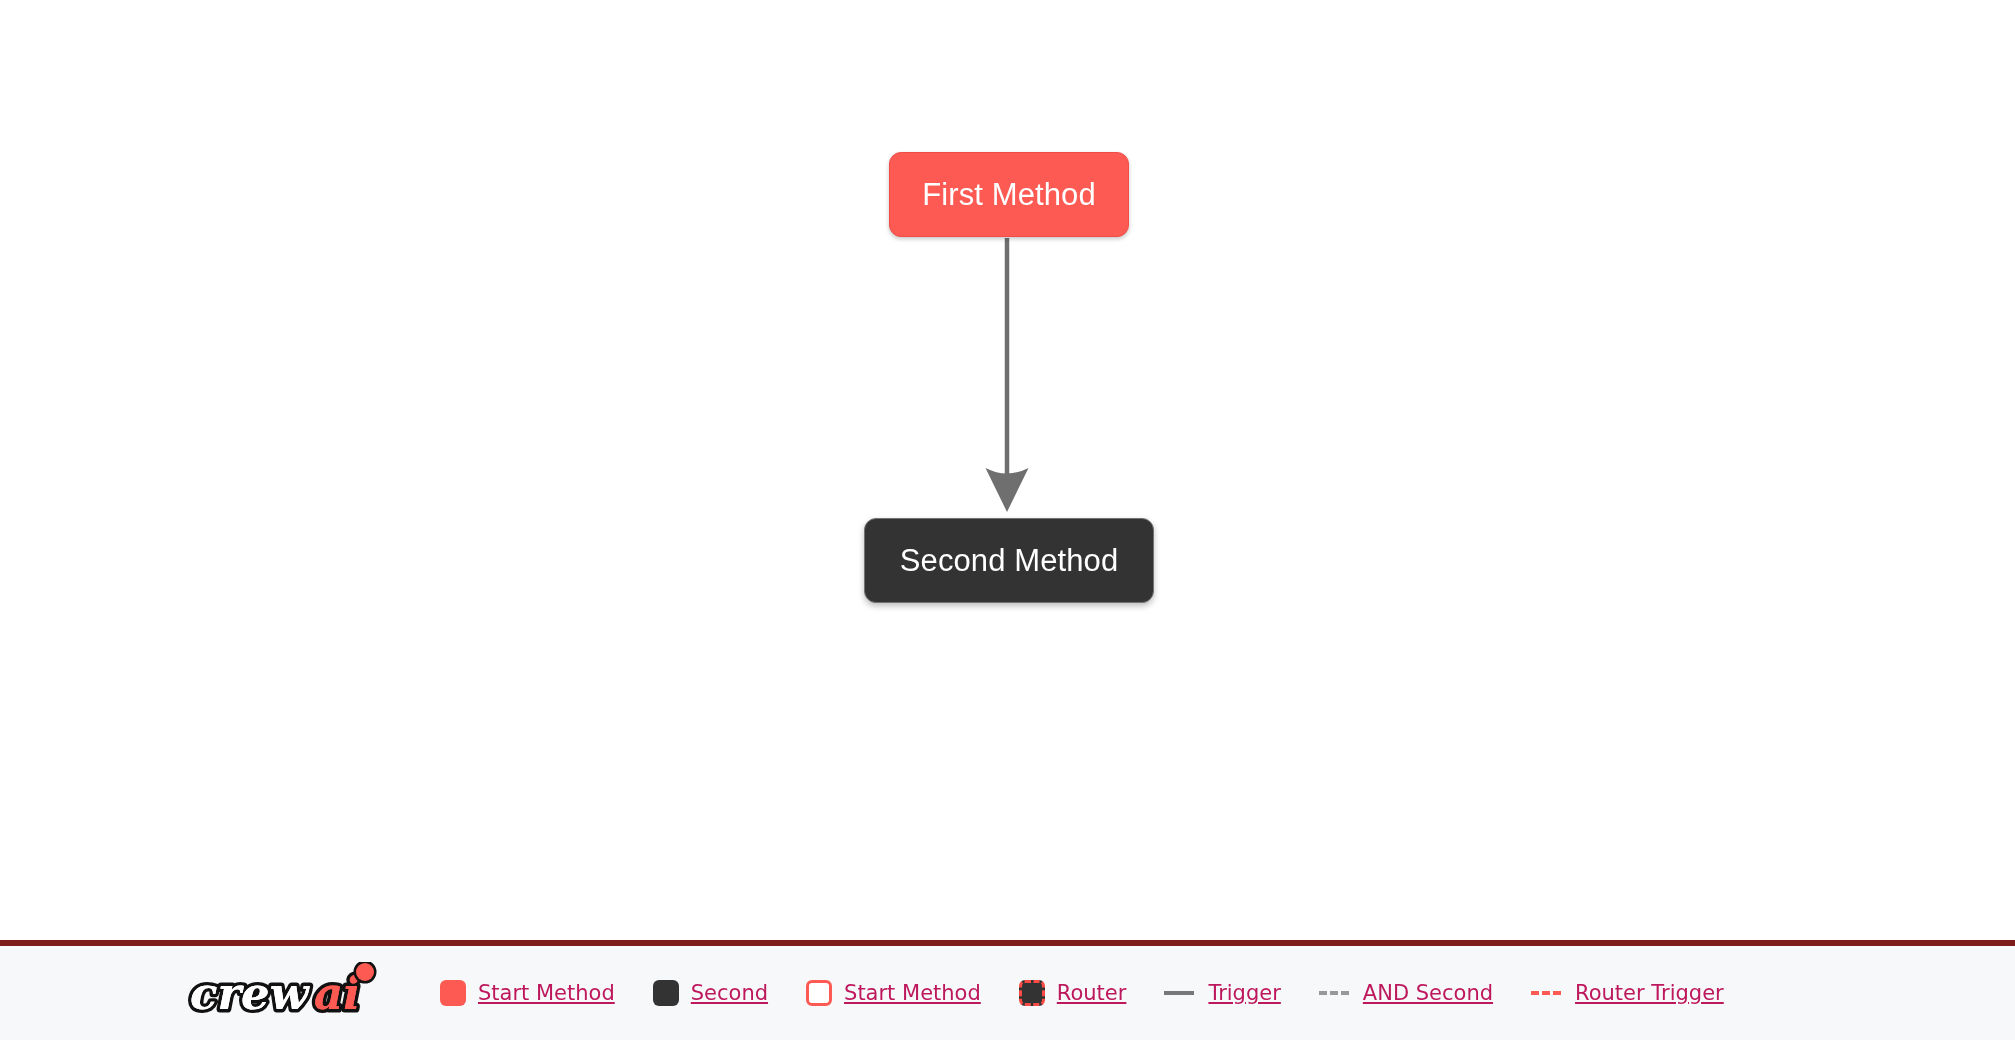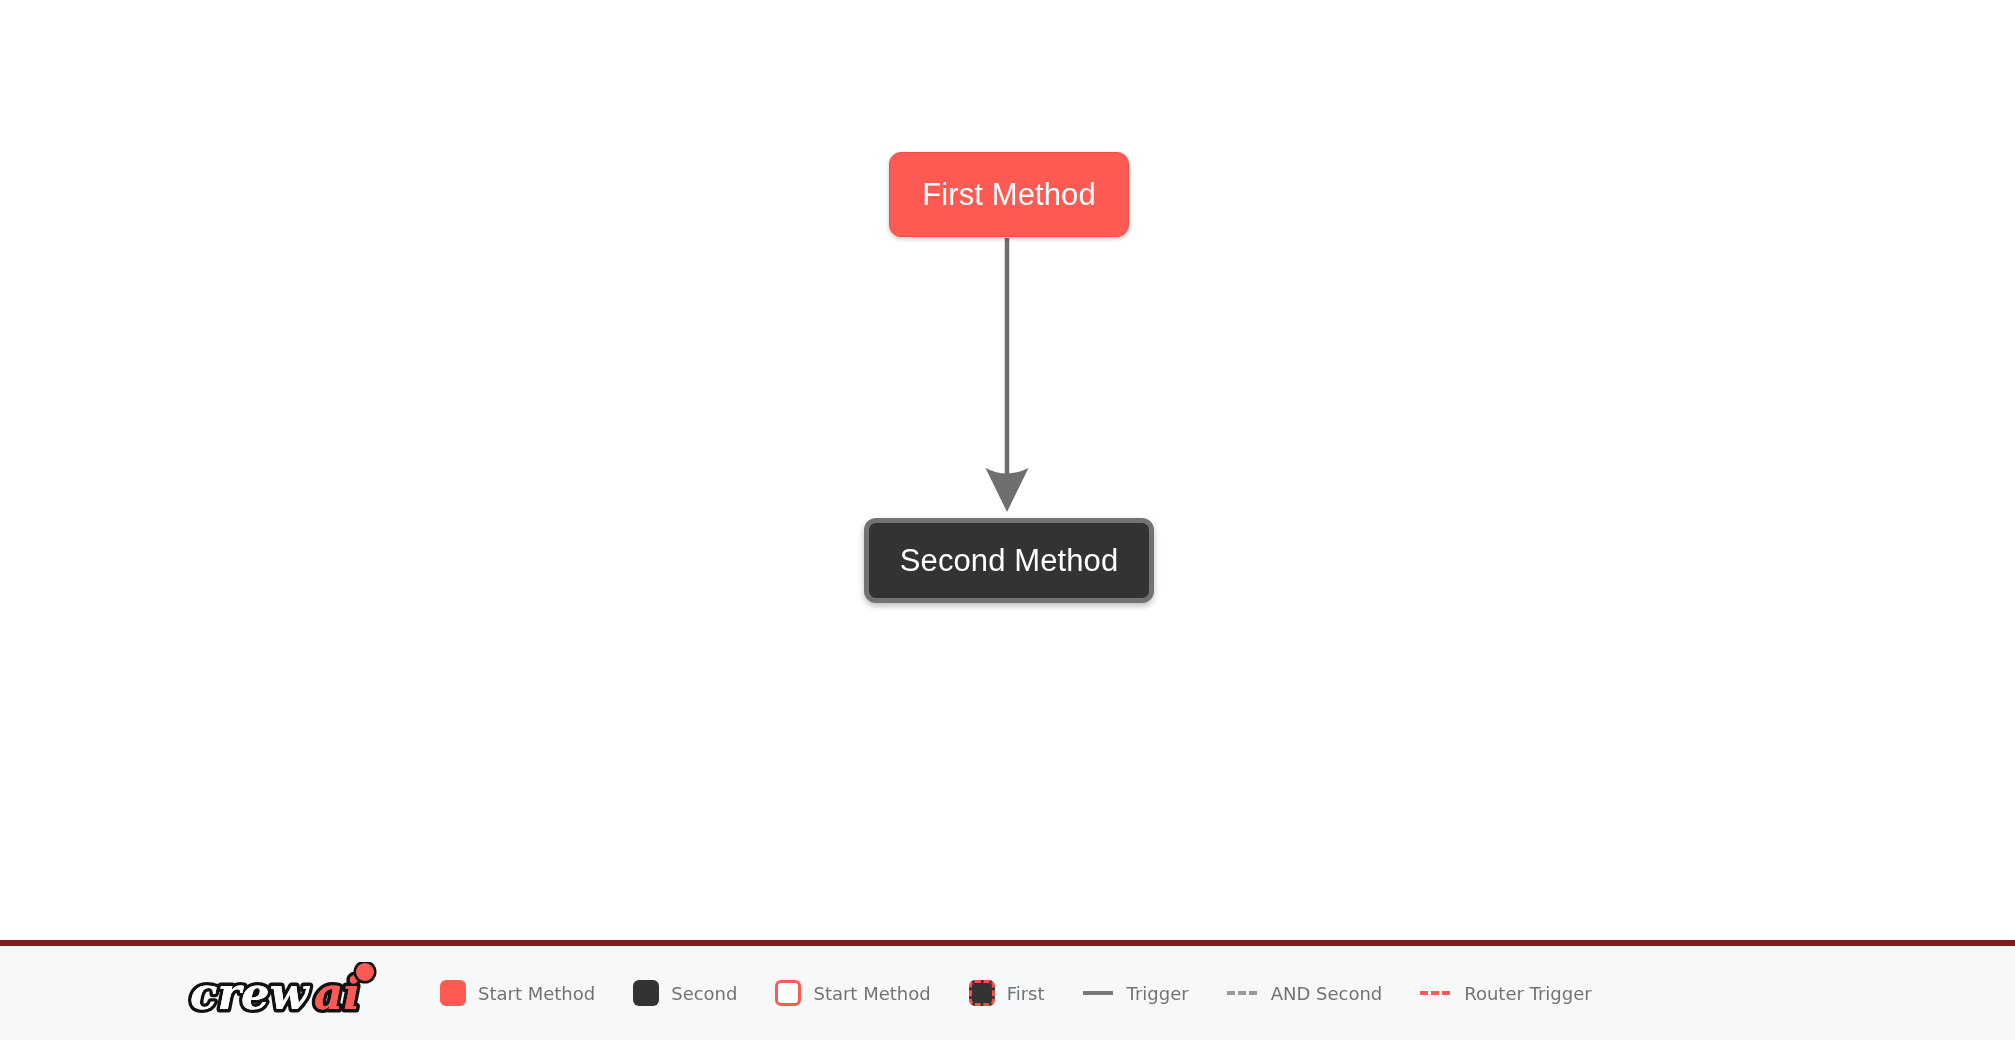--- a/index.html
+++ b/index.html
@@ -52,21 +52,21 @@
   }
 
   .flow-node.start-method {
     background: #fd5a53;
     border: 1px solid #ef4e47;
     box-shadow: 0 2px 4px rgba(0,0,0,0.22);
   }
 
   .flow-node.method {
     background: #333333;
-    border: 5px solid #737373;
+    border: 1px solid #737373;
     box-shadow: 0 3px 6px rgba(0,0,0,0.26);
   }
 
   #node-first-method {
     left: 889px;
     top: 152px;
     width: 240px;
     height: 85px;
     font-size: 31px;
   }
@@ -107,24 +107,25 @@
     gap: 38px;
   }
 
   .legend-item {
     display: flex;
     align-items: center;
     gap: 12px;
   }
 
   .legend-label {
-    font-size: 18px;
-    color: #737373;
+    font-size: 21px;
+    color: #be185d;
     white-space: nowrap;
     font-family: "DejaVu Sans", "Liberation Sans", sans-serif;
+    text-decoration: underline;
   }
 
   .swatch {
     width: 26px;
     height: 26px;
     border-radius: 6px;
     flex: 0 0 auto;
   }
   .swatch.sw-start  { background: #fd5a53; }
   .swatch.sw-method { background: #333333; }
@@ -187,21 +188,21 @@
         <span class="legend-label">Second</span>
       </div>
 
       <div class="legend-item">
         <span class="swatch sw-crew"></span>
         <span class="legend-label">Start Method</span>
       </div>
 
       <div class="legend-item">
         <span class="swatch sw-router"></span>
-        <span class="legend-label">First</span>
+        <span class="legend-label">Router</span>
       </div>
 
       <div class="legend-item">
         <span class="line-swatch ls-solid"></span>
         <span class="legend-label">Trigger</span>
       </div>
 
       <div class="legend-item">
         <span class="line-swatch ls-dash-gray"></span>
         <span class="legend-label">AND Second</span>

